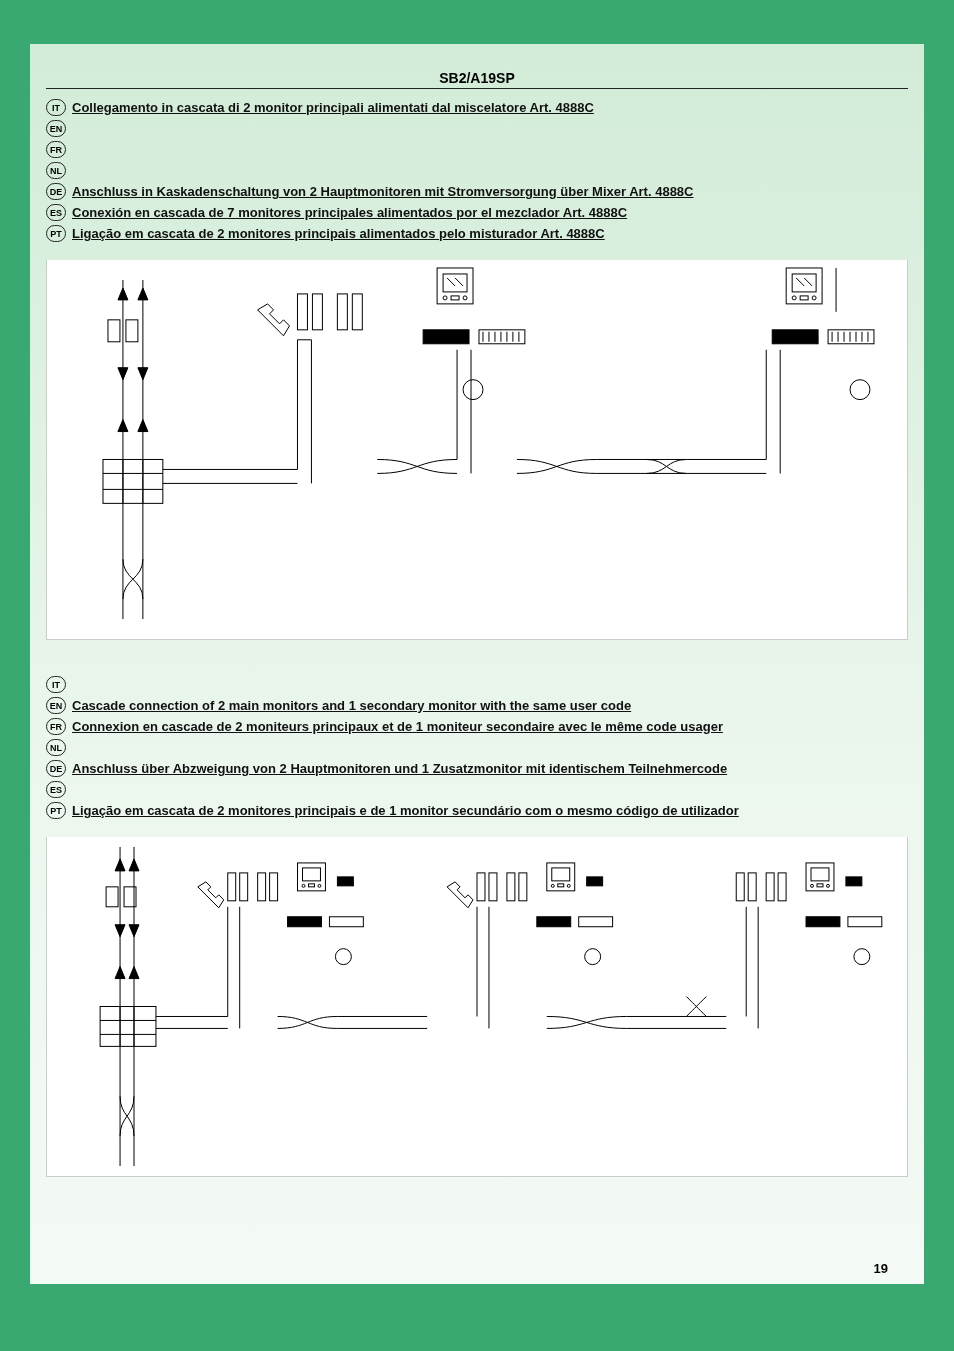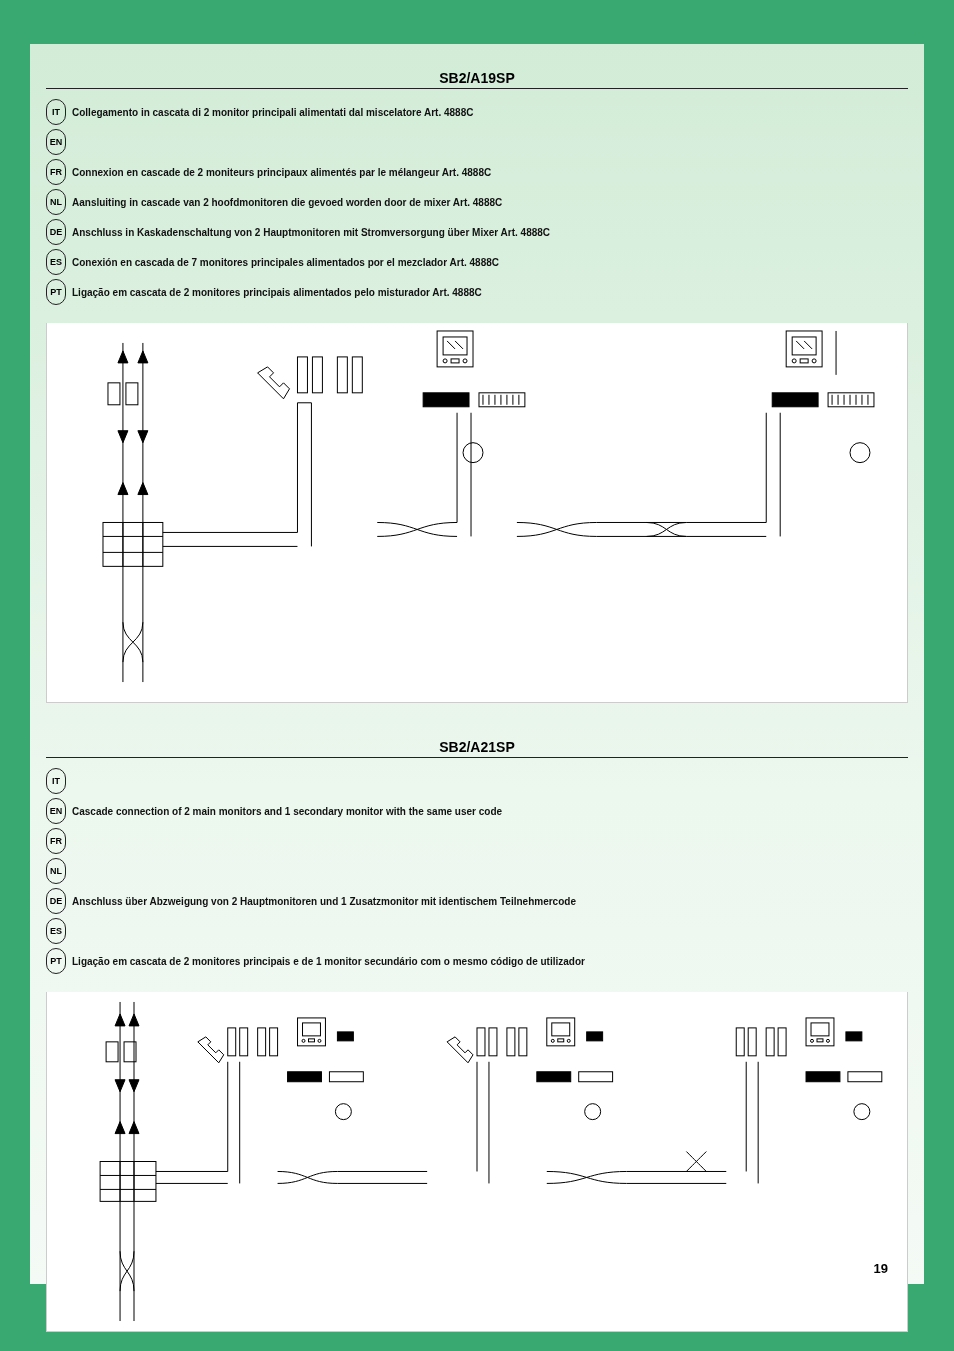--- a/index.html
+++ b/index.html
@@ -31,27 +31,28 @@
   }
   .lang-badge {
     display: inline-flex;
     align-items: center;
     justify-content: center;
     border: 1px solid #222;
     border-radius: 10px;
     font-size: 9px;
     font-weight: bold;
     width: 20px;
-    height: 26px;
+    height: 17px;
     margin-right: 6px;
   }
   .lang-text {
-    font-size: 10px;
+    font-size: 13px;
     font-weight: bold;
     color: #111;
+    text-decoration: underline;
   }
   .langs { margin-bottom: 18px; }
   .diagram-box {
     background: #fff;
     border: 1px solid #ccc;
     border-top: none;
     height: 380px;
     display: flex;
     align-items: center;
     justify-content: center;
@@ -75,25 +76,23 @@
   <div class="langs">
     <div class="lang-line">
       <span class="lang-badge">IT</span>
       <span class="lang-text">Collegamento in cascata di 2 monitor principali alimentati dal miscelatore Art. 4888C</span>
     </div>
     <div class="lang-line">
       <span class="lang-badge">EN</span>
     </div>
     <div class="lang-line">
       <span class="lang-badge">FR</span>
-      <span class="lang-text">Connexion en cascade de 2 moniteurs principaux alimentés par le mélangeur Art. 4888C</span>
     </div>
     <div class="lang-line">
       <span class="lang-badge">NL</span>
-      <span class="lang-text">Aansluiting in cascade van 2 hoofdmonitoren die gevoed worden door de mixer Art. 4888C</span>
     </div>
     <div class="lang-line">
       <span class="lang-badge">DE</span>
       <span class="lang-text">Anschluss in Kaskadenschaltung von 2 Hauptmonitoren mit Stromversorgung über Mixer Art. 4888C</span>
     </div>
     <div class="lang-line">
       <span class="lang-badge">ES</span>
       <span class="lang-text">Conexión en cascada de 7 monitores principales alimentados por el mezclador Art. 4888C</span>
     </div>
     <div class="lang-line">
@@ -210,31 +209,31 @@
             <line x1="96" y1="2" x2="96" y2="12"></line>
           </g>
         </g>
         <circle cx="814" cy="130" r="10"></circle>
 
         <line x1="790" y1="8" x2="790" y2="52"></line>
       </g>
     </svg>
   </div>
 
-  <div class="section-title">SB2/A21SP</div>
   <div class="langs">
     <div class="lang-line">
       <span class="lang-badge">IT</span>
     </div>
     <div class="lang-line">
       <span class="lang-badge">EN</span>
       <span class="lang-text">Cascade connection of 2 main monitors and 1 secondary monitor with the same user code</span>
     </div>
     <div class="lang-line">
       <span class="lang-badge">FR</span>
+      <span class="lang-text">Connexion en cascade de 2 moniteurs principaux et de 1 moniteur secondaire avec le même code usager</span>
     </div>
     <div class="lang-line">
       <span class="lang-badge">NL</span>
     </div>
     <div class="lang-line">
       <span class="lang-badge">DE</span>
       <span class="lang-text">Anschluss über Abzweigung von 2 Hauptmonitoren und 1 Zusatzmonitor mit identischem Teilnehmercode</span>
     </div>
     <div class="lang-line">
       <span class="lang-badge">ES</span>

